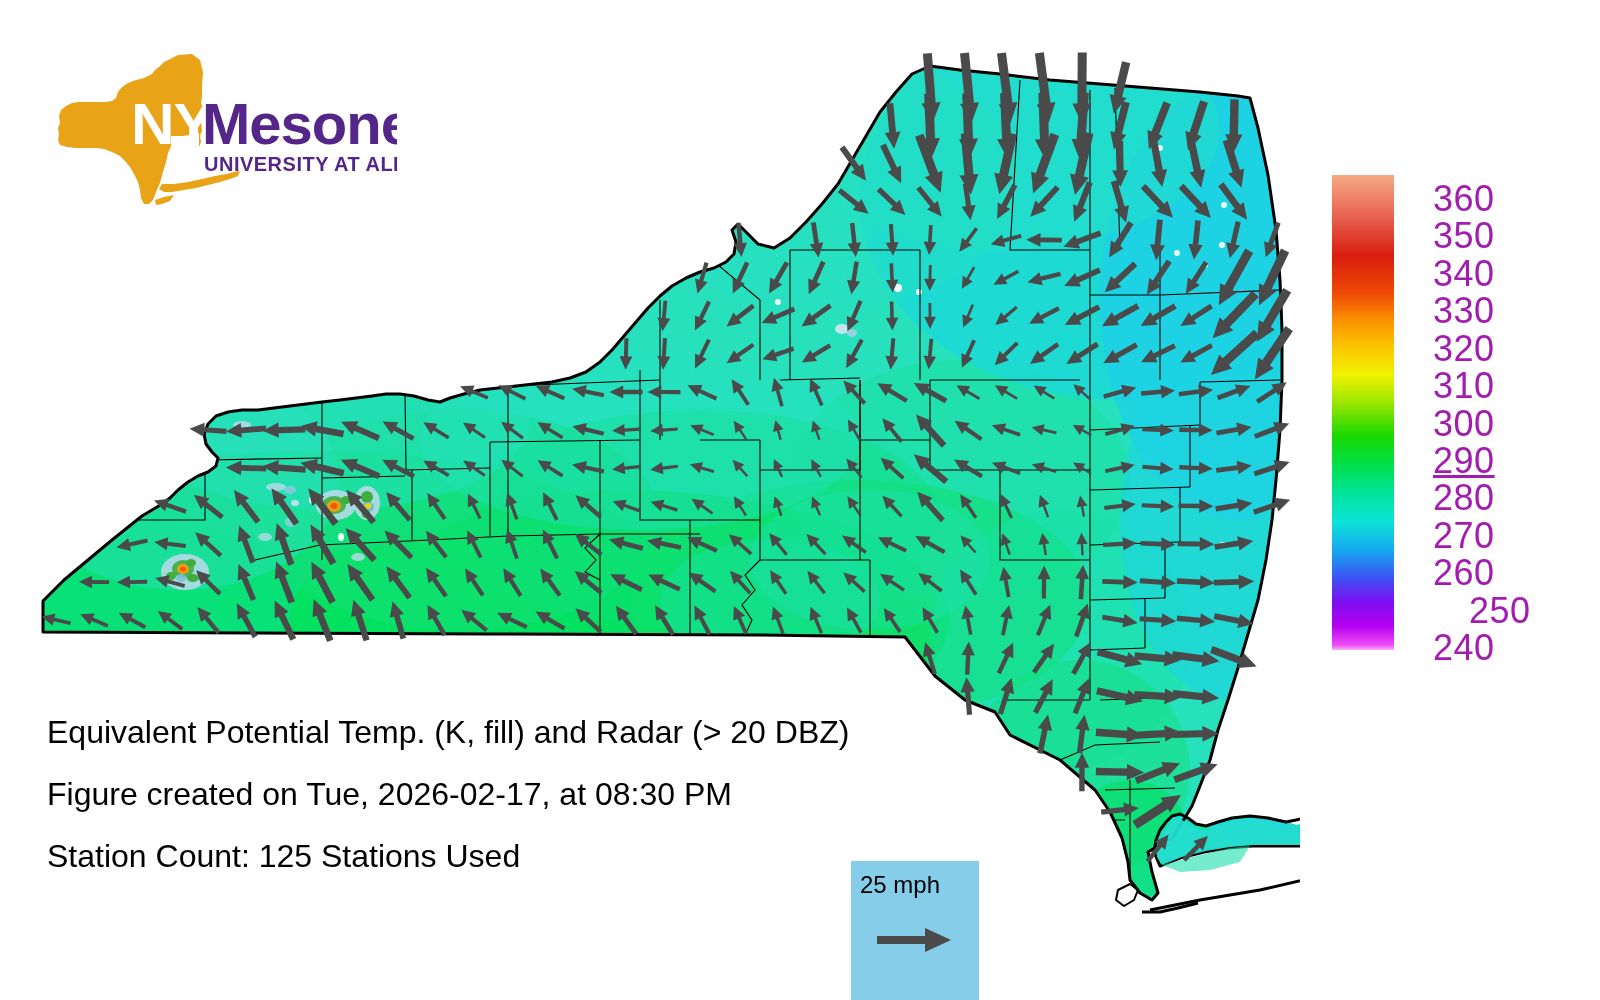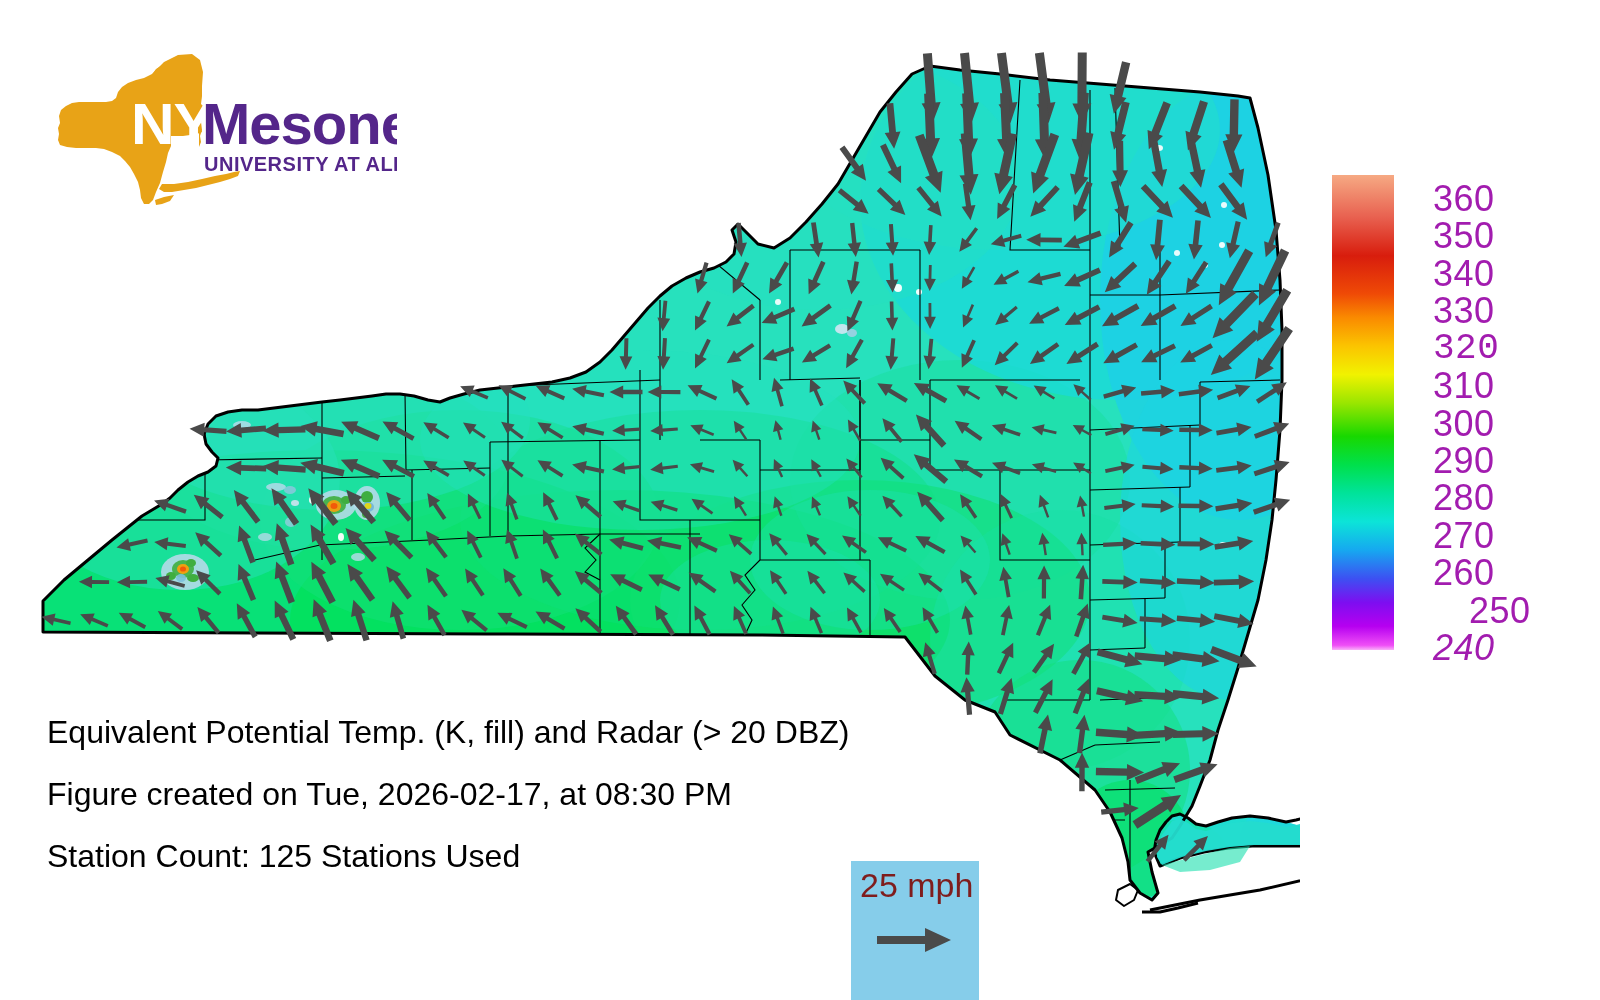--- a/index.html
+++ b/index.html
@@ -60,21 +60,21 @@
     color:#000;white-space:nowrap;
   }
 
   
   #wind-legend{
     position:absolute;left:851px;top:861px;width:128px;height:139px;
     background:#86cdea;
   }
   #wind-legend-label{
     position:absolute;left:9px;top:5px;
-    font-size:34px;line-height:38px;color:#7f1d1d;white-space:nowrap;
+    font-size:24px;line-height:38px;color:#000000;white-space:nowrap;
   }
   #wind-legend-arrow{position:absolute;left:26px;top:64px;}
 
   
   #data-valid{
     position:absolute;left:1148px;top:946px;
     font-size:20px;line-height:22px;color:#000;white-space:nowrap;
   }
 </style>
 </head>
@@ -726,29 +726,29 @@
     </svg>
   </div>
 
   <div id="colorbar-group">
     <div id="colorbar-strip"></div>
     <div id="colorbar-ticks">
         <div class="cb-tick" style="top: 8px;">360</div>
         <div class="cb-tick" style="top: 45.4167px;">350</div>
         <div class="cb-tick" style="top: 82.8333px;">340</div>
         <div class="cb-tick" style="top: 120.25px;">330</div>
-        <div class="cb-tick" style="top: 157.667px; font-family: Liberation Mono, monospace;">320</div>
+        <div class="cb-tick" style="top: 157.667px;">320</div>
         <div class="cb-tick" style="top: 195.083px;">310</div>
         <div class="cb-tick" style="top: 232.5px;">300</div>
-        <div class="cb-tick" style="top: 269.917px;">290</div>
+        <div class="cb-tick" style="top: 269.917px; text-decoration: underline;">290</div>
         <div class="cb-tick" style="top: 307.333px;">280</div>
         <div class="cb-tick" style="top: 344.75px;">270</div>
         <div class="cb-tick" style="top: 382.167px;">260</div>
         <div class="cb-tick" style="top: 419.583px; margin-left: 36px;">250</div>
-        <div class="cb-tick" style="top: 457px; font-style: italic;">240</div>
+        <div class="cb-tick" style="top: 457px;">240</div>
       </div>
   </div>
 
   <div id="caption-block">
     <div class="caption-line">Equivalent Potential Temp. (K, fill) and Radar (&gt; 20 DBZ)</div>
     <div class="caption-line">Figure created on Tue, 2026-02-17, at 08:30 PM</div>
     <div class="caption-line">Station Count: 125 Stations Used</div>
   </div>
 
   <div id="wind-legend">

